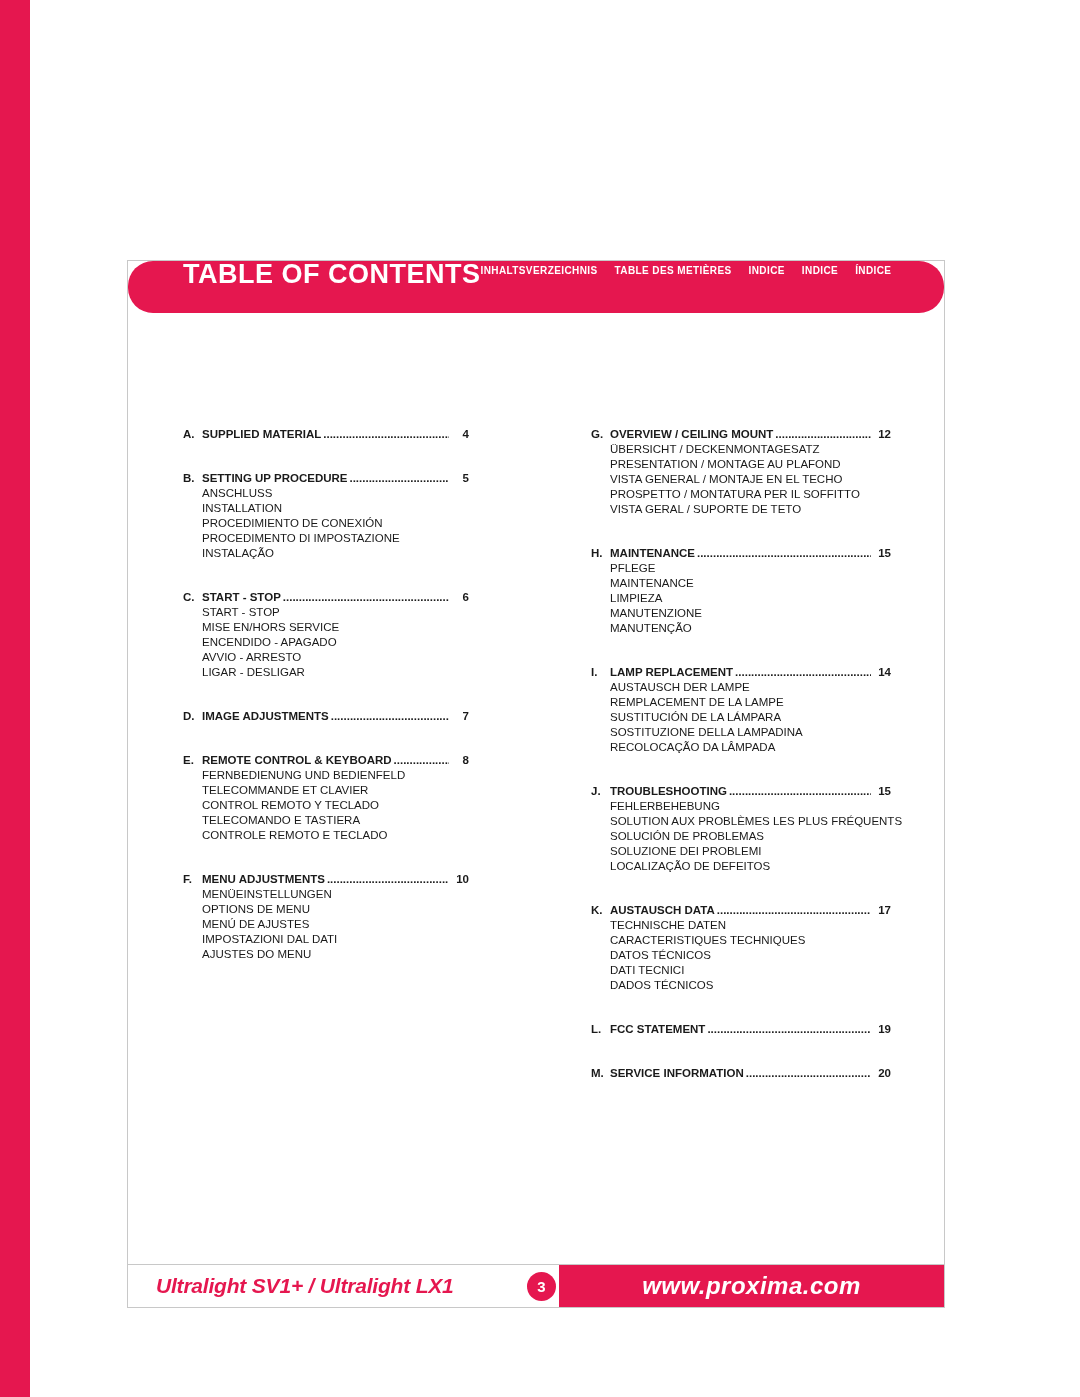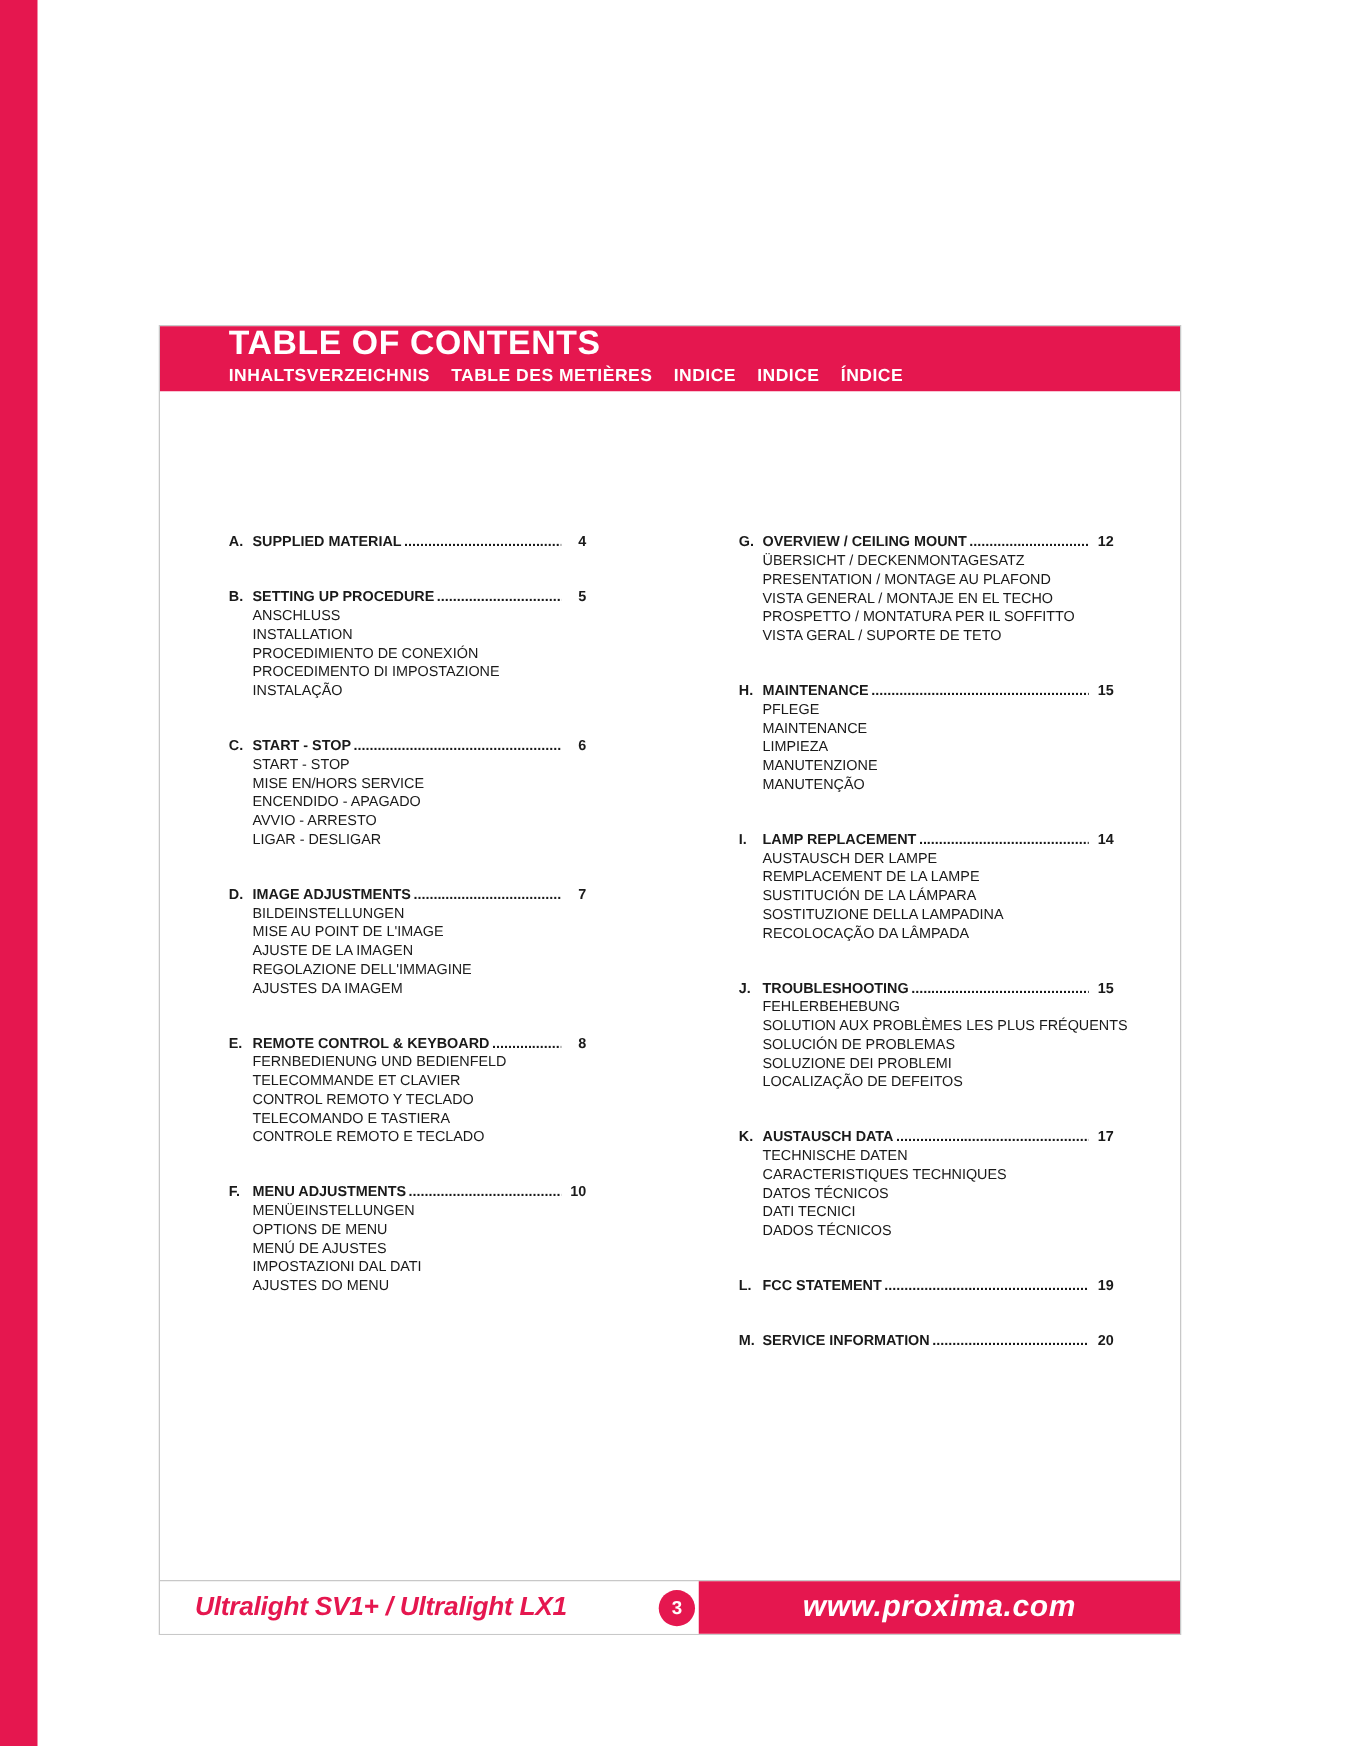--- a/index.html
+++ b/index.html
@@ -12,24 +12,24 @@
     position:absolute; left:0; top:0; width:30px; height:1397px;
     background:var(--accent,#e5174f);
   }
   .frame {
     position:absolute; left:127px; top:260px; width:818px; height:1048px;
     border:1px solid #c8c8c8; background:#fff;
     display:flex; flex-direction:column;
   }
   .header {
     height:52px; flex:none; background:var(--accent,#e5174f); color:#fff;
-    padding-left:55px; display:flex; flex-direction:column; 
+    padding-left:55px; display:flex; flex-direction:row; border-radius:25px;
   }
   .header-title { font-size:27px; font-weight:bold; letter-spacing:0.5px; line-height:1; }
-  .header-subtitle { margin-top:5px; font-size:14px; font-weight:bold; letter-spacing:0.4px; line-height:1; }
+  .header-subtitle { margin-top:5px; font-size:10px; font-weight:bold; letter-spacing:0.4px; line-height:1; }
   .subtitle-item { margin-right:17px; }
   .content { flex:1; padding:114px 0 0 55px; display:flex; overflow:hidden; }
   .col { width:286px; flex:none; }
   .col-right { margin-left:122px; width:300px; }
   .toc-section { margin-bottom:29px; }
   .toc-heading {
     display:flex; align-items:baseline; font-weight:bold; font-size:11.5px;
     line-height:15px; white-space:nowrap;
   }
   .letter { width:19px; flex:none; }
@@ -115,27 +115,20 @@
           </div>
   </div>
 
   <div class="toc-section">
     <div class="toc-heading">
       <span class="letter">D.</span>
       <span class="title">IMAGE ADJUSTMENTS</span>
       <span class="leader"></span>
       <span class="page">7</span>
     </div>
-    <div class="translations">
-            <div class="toc-translation">BILDEINSTELLUNGEN</div>
-            <div class="toc-translation">MISE AU POINT DE L'IMAGE</div>
-            <div class="toc-translation">AJUSTE DE LA IMAGEN</div>
-            <div class="toc-translation">REGOLAZIONE DELL'IMMAGINE</div>
-            <div class="toc-translation">AJUSTES DA IMAGEM</div>
-          </div>
   </div>
 
   <div class="toc-section">
     <div class="toc-heading">
       <span class="letter">E.</span>
       <span class="title">REMOTE CONTROL &amp; KEYBOARD</span>
       <span class="leader"></span>
       <span class="page">8</span>
     </div>
     <div class="translations">

